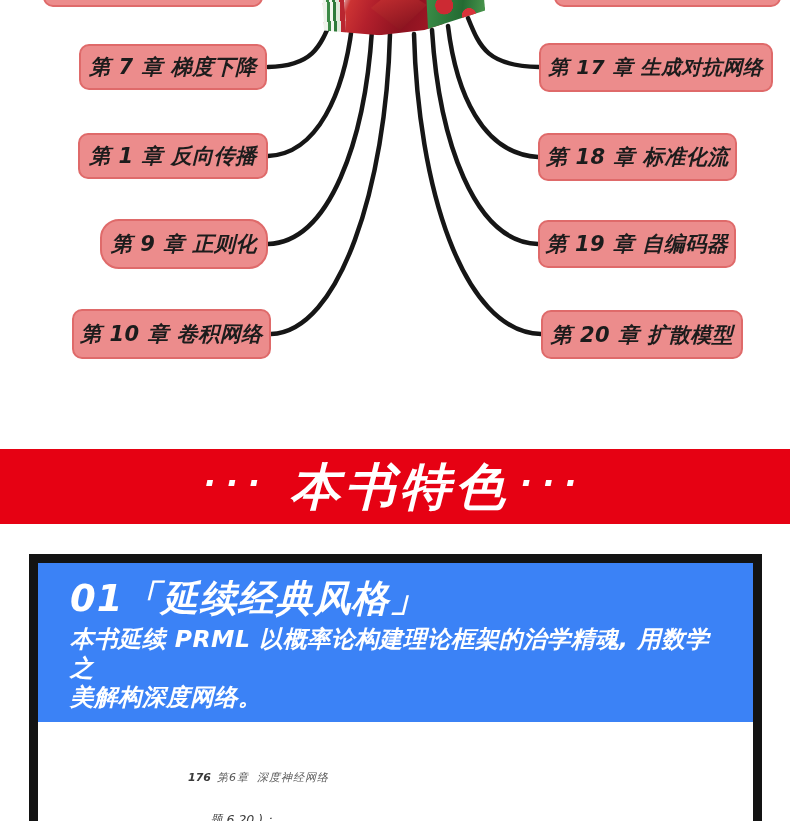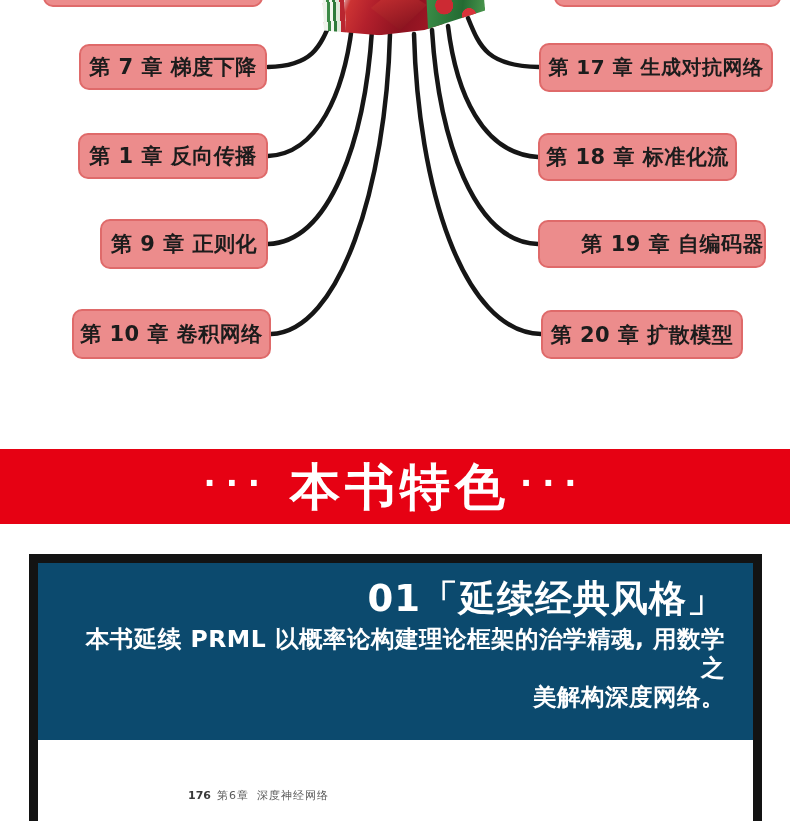--- a/index.html
+++ b/index.html
@@ -1,45 +1,45 @@
 <!DOCTYPE html>
 <html><head>
 <meta charset="utf-8">
 <style>
   html,body{margin:0;padding:0;}
   body{
     width:790px;height:821px;overflow:hidden;position:relative;
     background:#ffffff;
     font-family:"DejaVu Sans","Liberation Sans",sans-serif;
   }
-  section{position:absolute;}
+  section{position:absolute;font-style:italic;}
 
   
   .mindmap{left:0;top:0;width:790px;height:450px;}
   .cbox{
     position:absolute;
     background:#ec8c8c;
     border:2px solid #df6a6a;
     border-radius:10px;
     display:flex;align-items:center;justify-content:center;
     font-size:21px;font-weight:bold;color:#1c1c1c;
     box-sizing:border-box;
     letter-spacing:0.5px;
     white-space:nowrap;
   }
   .cbox.partial{height:22px;top:-15px;}
   .b-pl{left:43px;width:220px;}
   .b-pr{left:554px;width:227px;}
   .b7 {left:79px; top:44px; width:188px;height:46px;}
   .b8 {left:78px; top:133px;width:190px;height:46px;}
-  .b9 {left:100px;top:219px;width:168px;height:50px;}
+  .b9 {left:100px;top:219px;width:168px;height:50px;border-radius:19px;}
   .b10{left:72px; top:309px;width:199px;height:50px;}
   .b17{left:539px;top:43px; width:234px;height:49px;font-size:20px;}
   .b18{left:538px;top:133px;width:199px;height:48px;}
-  .b19{left:538px;top:220px;width:228px;height:48px;justify-content:flex-end;}
+  .b19{left:538px;top:220px;width:198px;height:48px;}
   .b20{left:541px;top:310px;width:202px;height:49px;}
   .lines{position:absolute;left:0;top:0;}
   .lines path{fill:none;stroke:#161616;stroke-width:4.5;stroke-linecap:round;}
 
   
   .book{
     position:absolute;left:323px;top:-14px;width:162px;height:48px;
     transform:rotate(-3deg);
     clip-path:polygon(0 0,100% 0,100% 60%,62% 94%,34% 100%,0 84%);
     box-shadow:0 2px 2px rgba(0,0,0,.3);
@@ -68,23 +68,22 @@
   .banner .dots.right{margin-left:-10px;}
   .banner-title{margin:0;font-size:50px;font-weight:bold;letter-spacing:5px;line-height:1;}
 
   
   .card{
     left:29px;top:554px;width:715px;height:300px;
     border:9px solid #131313;border-bottom:0;
     background:#ffffff;box-sizing:content-box;
   }
   .card-header{
-    background:#0c4a6e;color:#ffffff;
-    padding:18px 28px 28px 32px;
-    text-align:right;
+    background:#3b82f6;color:#ffffff;
+    padding:18px 28px 10px 32px;
   }
   .feature-title{margin:0 0 8px 0;font-size:37px;font-weight:bold;line-height:36px;letter-spacing:1px;}
   .feature-body{margin:0;font-size:23.5px;font-weight:600;line-height:29px;letter-spacing:0.5px;}
   .page-preview{position:relative;background:#ffffff;height:165px;}
   .pp-header{
     position:absolute;left:150px;top:48px;
     display:flex;align-items:baseline;gap:1px;
     font-size:11px;color:#5a5a5a;letter-spacing:1px;
   }
   .pp-num{font-weight:bold;color:#3a3a3a;margin-right:5px;letter-spacing:0;}

